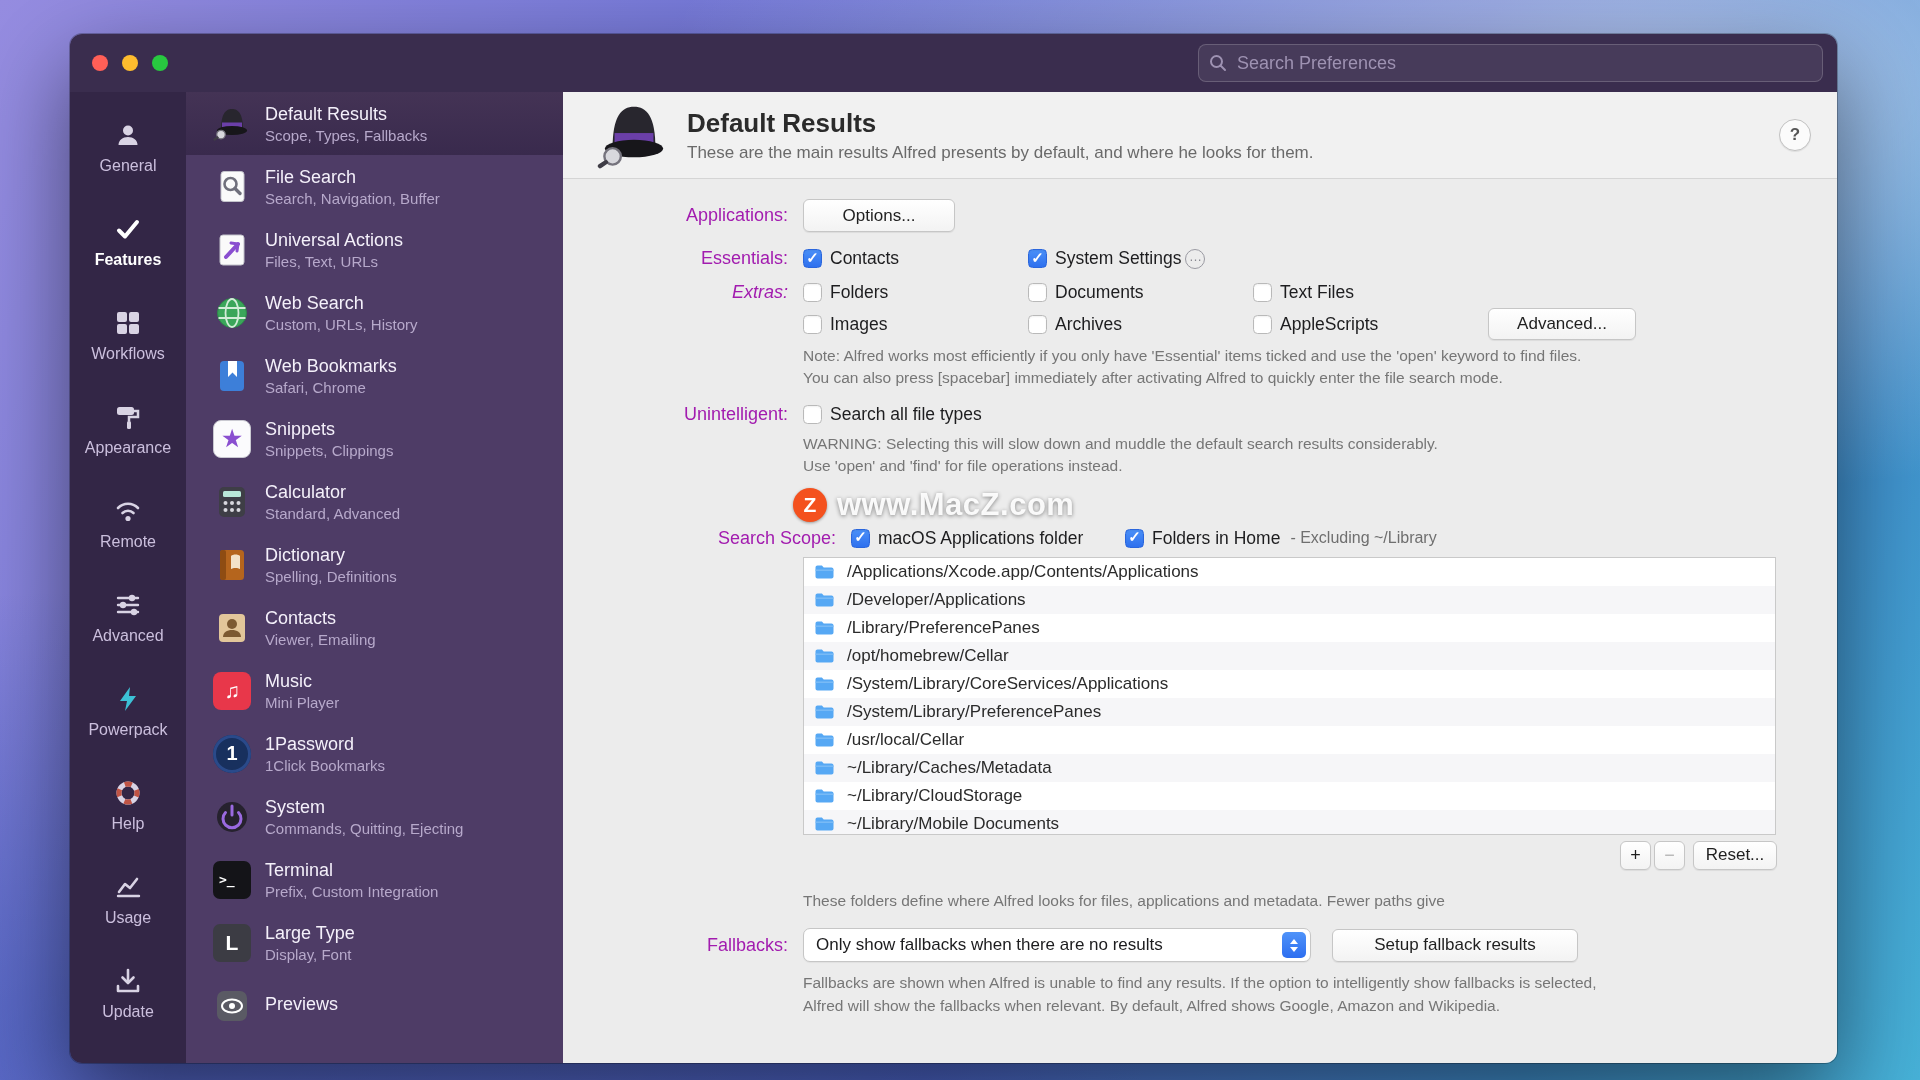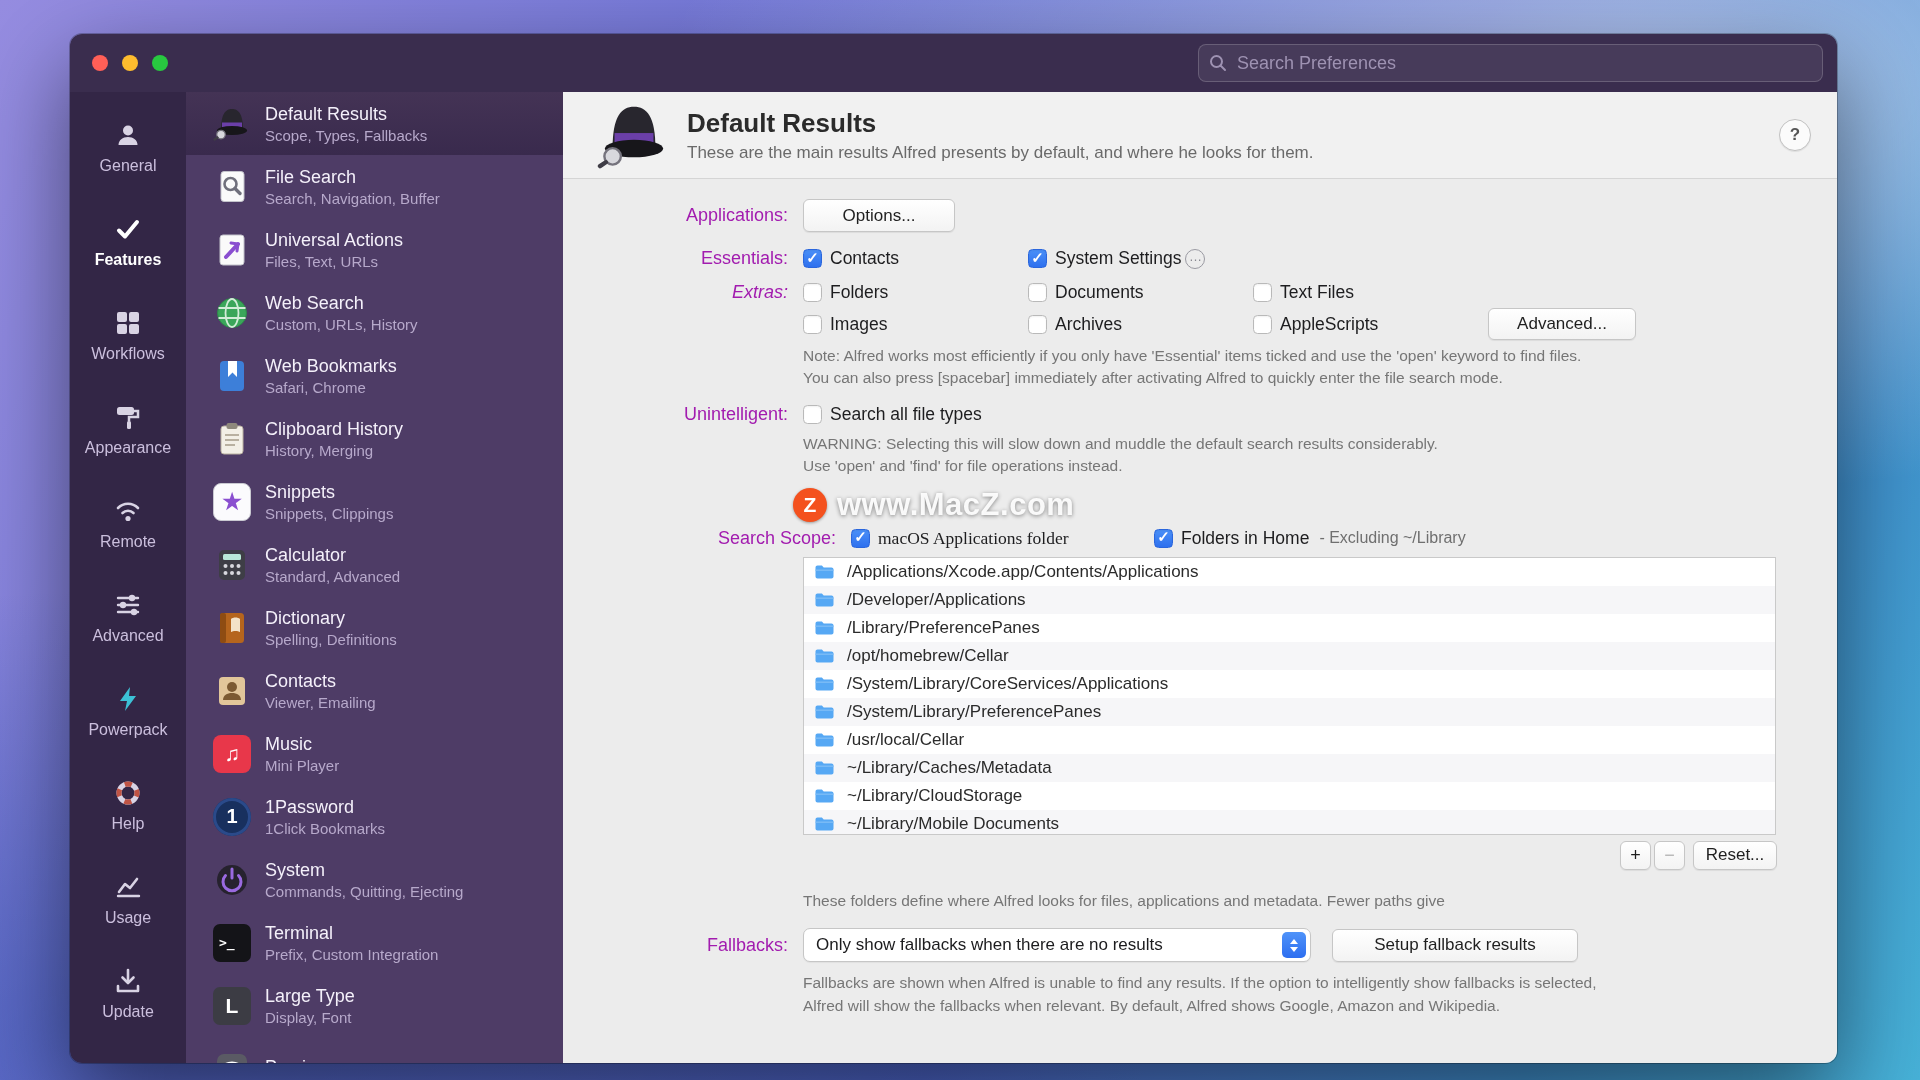--- a/index.html
+++ b/index.html
@@ -59,21 +59,21 @@
     border:1px solid #c2c2c2;color:#555;font-size:17px;font-weight:bold;display:flex;
     align-items:center;justify-content:center;box-shadow:0 1px 1px rgba(0,0,0,0.08);cursor:default;}
   .formarea{padding-top:20px;flex:1;overflow:hidden;}
   .frow{display:flex;align-items:center;}
   .flabel{width:225px;margin-right:15px;text-align:right;font-size:18px;color:#a21caf;flex-shrink:0;}
   .btn{background:linear-gradient(#ffffff,#f3f3f3);border:1px solid #c6c6c6;border-radius:6px;
     box-shadow:0 1px 1px rgba(0,0,0,0.07);font-size:17px;color:#1f1f1f;font-family:inherit;cursor:default;}
   .btn-options{width:152px;height:33px;}
   .cbp{display:flex;align-items:center;gap:8px;width:225px;flex-shrink:0;}
   .cbp.auto{width:auto;}
-  .cbp.w303{width:303px;font-family:Liberation Serif, serif;}
+  .cbp.w303{width:274px;}
   .cb{width:19px;height:19px;border-radius:4.5px;background:#fff;border:1px solid #b9b9b9;
     box-sizing:border-box;box-shadow:inset 0 1px 2px rgba(0,0,0,0.06);flex-shrink:0;position:relative;}
   .cb.on{background:linear-gradient(#4a90f8,#2e70ee);border-color:#2a66dd;}
   .cb.on::after{content:"✓";color:#fff;font-size:15px;font-weight:bold;position:absolute;
     top:50%;left:50%;transform:translate(-50%,-54%);}
   .cbl{font-size:17.5px;color:#1d1d1f;white-space:nowrap;}
   .dots{width:20px;height:20px;border-radius:50%;border:1.5px solid #9a9aa2;color:#8a8a92;
     display:flex;align-items:center;justify-content:center;font-size:13px;margin-left:4px;
     box-sizing:border-box;padding-bottom:5px;}
   .extras{align-items:flex-start;position:relative;margin-top:10px;}
@@ -311,37 +311,20 @@
                 <path d="M15 4v16l4.5-4.5L24 20V4z" fill="#ffffff"></path>
               </svg>
             </span>
         <span class="fnt">
               <span class="t">Web Bookmarks</span>
               <span class="s">Safari, Chrome</span>
             </span>
       </div>
       <div class="fni">
         <span class="fi">
-              <svg viewBox="0 0 38 38" width="38" height="38">
-                <rect x="8" y="6" width="22" height="28" rx="3" fill="#f3efe6" stroke="#b9b0a0"></rect>
-                <rect x="13.5" y="3" width="11" height="6" rx="2" fill="#8e887c"></rect>
-                <g stroke="#b9b0a0" stroke-width="2">
-                  <line x1="12" y1="15" x2="26" y2="15"></line>
-                  <line x1="12" y1="20" x2="26" y2="20"></line>
-                  <line x1="12" y1="25" x2="22" y2="25"></line>
-                </g>
-              </svg>
-            </span>
-        <span class="fnt">
-              <span class="t">Clipboard History</span>
-              <span class="s">History, Merging</span>
-            </span>
-      </div>
-      <div class="fni">
-        <span class="fi">
               <span class="gic gic-snip">★</span>
             </span>
         <span class="fnt">
               <span class="t">Snippets</span>
               <span class="s">Snippets, Clippings</span>
             </span>
       </div>
       <div class="fni">
         <span class="fi">
               <svg viewBox="0 0 38 38" width="38" height="38">

